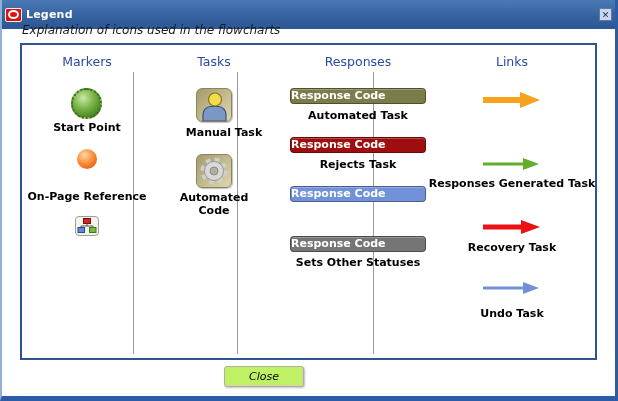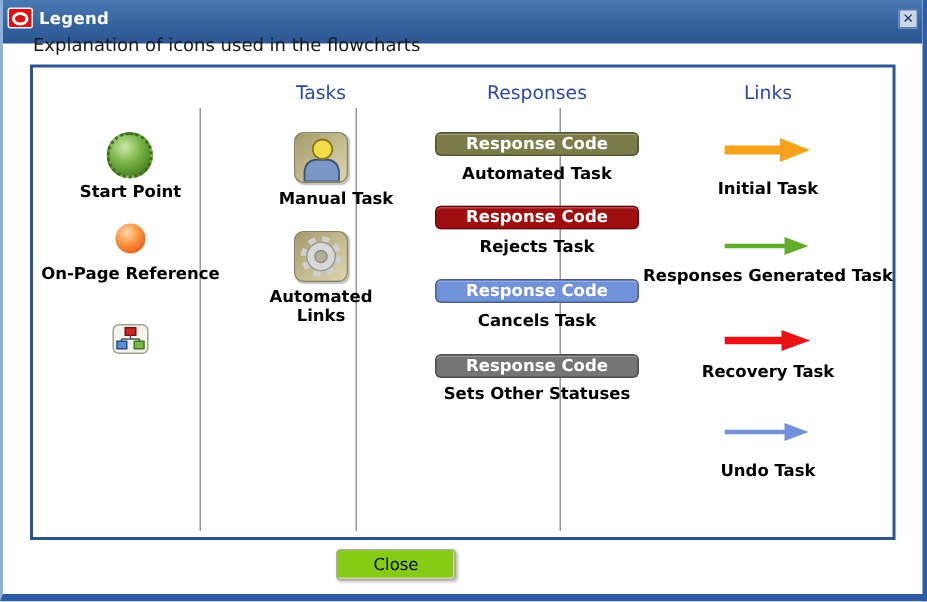--- a/index.html
+++ b/index.html
@@ -4,34 +4,34 @@
 <style>
   html,body{margin:0;padding:0;background:#fff;}
   .window{
     position:relative;width:618px;height:401px;box-sizing:border-box;
     background:#fff;font-family:"DejaVu Sans","Liberation Sans",sans-serif;
     border-left:2px solid #8fb2d4;border-right:3px solid #2d5ba5;border-bottom:5px solid #2d5ba5;
     overflow:hidden;
   }
   .titlebar{
     height:29px;background:linear-gradient(180deg,#4a79b5 0%,#35639f 55%,#2c5694 100%);
-    display:flex;align-items:flex-end;padding:10px 3px;box-sizing:border-box;
+    display:flex;align-items:center;padding:0 3px;box-sizing:border-box;
   }
   .oracle-logo{
     width:15px;height:12px;background:#e01010;border-radius:2px;border:1px solid #f5f5f5;
     display:flex;align-items:center;justify-content:center;flex:0 0 auto;
   }
   .oracle-ring{width:7px;height:5px;border:2px solid #fff;border-radius:50%;}
   .title{color:#fff;font-weight:bold;font-size:11px;margin-left:4px;letter-spacing:.2px;}
   .close-x{
     margin-left:auto;width:13px;height:13px;background:#ccd6ea;border:1px solid #5a7aa8;
     color:#16335e;font-size:9px;line-height:12px;text-align:center;font-weight:bold;cursor:pointer;
     box-sizing:border-box;
   }
-  .subtitle{position:absolute;left:20px;top:23px;font-size:12px;color:#1a1a1a;}
+  .subtitle{position:absolute;left:20px;top:23px;font-size:12px;color:#1a1a1a;font-style:italic;}
   .panel{
     position:absolute;left:18px;top:43px;width:577px;height:317px;
     border:2px solid #2d5591;box-sizing:border-box;
   }
   .divider{position:absolute;top:27px;height:282px;width:1px;background:#999;}
   .col-header{
     position:absolute;top:9px;width:100px;text-align:center;
     font-size:12.5px;color:#2b49a3;
   }
   .item-label{
@@ -52,30 +52,30 @@
   }
   .task-icon{
     position:absolute;width:36px;height:34px;border-radius:6px;
     background:linear-gradient(135deg,#a39b6b 0%,#c5bd91 55%,#ddd7b0 100%);
     border:1px solid #93event8c5e;border:1px solid #8c845e;box-sizing:border-box;
     box-shadow:1px 1px 1px rgba(0,0,0,.25);
   }
   .badge{
     position:absolute;width:136px;height:16px;border-radius:4px;
     border:1px solid rgba(0,0,0,.35);box-sizing:border-box;
-    color:#fff;font-size:11px;font-weight:bold;text-align:center;line-height:14px;
+    color:#fff;font-size:11px;font-weight:bold;line-height:14px;
     box-shadow:inset 0 1px 0 rgba(255,255,255,.25);
   }
   .arrow{position:absolute;width:58px;height:18px;}
   .close-btn{
     position:absolute;left:222px;top:366px;width:80px;height:21px;
-    background:#84cc16;border:1px solid #b0b098;border-radius:3px;
+    background:#bef264;border:1px solid #b0b098;border-radius:3px;
     box-shadow:1px 1px 2px rgba(0,0,0,.25), inset -1px -1px 0 #d8d2b4;
     font-family:"DejaVu Sans","Liberation Sans",sans-serif;
-    font-size:11px;color:#000;cursor:pointer;
+    font-size:11px;color:#000;cursor:pointer;font-style:italic;
   }
 </style>
 </head>
 <body>
 
 <div class="window">
 
   <div class="titlebar">
     <span class="oracle-logo">
       <span class="oracle-ring"></span>
@@ -84,29 +84,30 @@
     <span class="close-x">✕</span>
   </div>
 
   <div class="subtitle">Explanation of icons used in the flowcharts</div>
 
   <div class="panel">
     <div class="divider" style="left:111px"></div>
     <div class="divider" style="left:215px"></div>
     <div class="divider" style="left:351px"></div>
 
+    <div class="col-header" style="left:15px">Markers</div>
     <div class="col-header" style="left:142px">Tasks</div>
     <div class="col-header" style="left:286px">Responses</div>
     <div class="col-header" style="left:440px">Links</div>
 
     <div class="sphere-green" style="left:49px;top:43px"></div>
     <div class="item-label" style="left:5px;top:76px;width:120px">Start Point</div>
 
     <div class="sphere-orange" style="left:55px;top:104px"></div>
-    <div class="item-label" style="left:0px;top:131px;width:130px">On-Page Reference</div>
+    <div class="item-label" style="left:0px;top:145px;width:130px">On-Page Reference</div>
 
     <div class="subtree" style="left:53px;top:171px">
       <svg width="22" height="18" viewBox="0 0 22 18">
         <rect x="7.5" y="1.5" width="7" height="5" fill="#cc2626" stroke="#7a1010" stroke-width="1"></rect>
         <path d="M11,6.5 V9 M5,9 H17 M5,9 V10.5 M17,9 V10.5" stroke="#555" stroke-width="1" fill="none"></path>
         <rect x="2" y="10.5" width="6.5" height="5" fill="#5b8fd4" stroke="#2a4a8a" stroke-width="1"></rect>
         <rect x="13.5" y="10.5" width="6.5" height="5" fill="#7ab648" stroke="#3f7a1e" stroke-width="1"></rect>
       </svg>
     </div>
 
@@ -118,38 +119,36 @@
     </div>
     <div class="item-label" style="left:152px;top:81px;width:100px">Manual Task</div>
 
     <div class="task-icon" style="left:174px;top:109px">
       <svg width="34" height="32" viewBox="0 0 34 32">
         <circle cx="17" cy="16" r="11" fill="none" stroke="#cfcfcf" stroke-width="5" stroke-dasharray="4.5,4.2"></circle>
         <circle cx="17" cy="16" r="9.5" fill="#d9d9d9" stroke="#9a9a9a" stroke-width="1"></circle>
         <circle cx="17" cy="16" r="4" fill="#b3b097" stroke="#8a8a8a" stroke-width="1"></circle>
       </svg>
     </div>
-    <div class="item-label" style="left:142px;top:146px;width:100px">Automated Links</div>
+    <div class="item-label" style="left:142px;top:146px;width:100px">Automated Code</div>
 
     <div class="badge" style="left: 268px; top: 43px; background-color: rgb(123, 124, 73);">Response Code</div>
     <div class="item-label" style="left:268px;top:64px;width:136px">Automated Task</div>
 
     <div class="badge" style="left: 268px; top: 92px; background-color: rgb(159, 14, 14);">Response Code</div>
     <div class="item-label" style="left:268px;top:113px;width:136px">Rejects Task</div>
 
     <div class="badge" style="left: 268px; top: 141px; background-color: rgb(113, 145, 217);">Response Code</div>
-    <div class="item-label" style="left:268px;top:162px;width:136px">Cancels Task</div>
 
     <div class="badge" style="left: 268px; top: 191px; background-color: rgb(117, 117, 117);">Response Code</div>
     <div class="item-label" style="left:268px;top:211px;width:136px">Sets Other Statuses</div>
 
     <svg class="arrow" style="left:461px;top:46px" viewBox="0 0 58 18">
       <polygon points="0,6 37,6 37,1 57,9 37,17 37,12 0,12" fill="#f6a21c"></polygon>
     </svg>
-    <div class="item-label" style="left:410px;top:74px;width:160px">Initial Task</div>
 
     <svg class="arrow" style="left:461px;top:110px" viewBox="0 0 58 18">
       <polygon points="0,7.5 40,7.5 40,3 56,9 40,15 40,10.5 0,10.5" fill="#62ae2c"></polygon>
     </svg>
     <div class="item-label" style="left:405px;top:132px;width:170px">Responses Generated Task</div>
 
     <svg class="arrow" style="left:461px;top:173px" viewBox="0 0 58 18">
       <polygon points="0,6.5 38,6.5 38,2 57,9 38,16 38,11.5 0,11.5" fill="#ea1212"></polygon>
     </svg>
     <div class="item-label" style="left:410px;top:196px;width:160px">Recovery Task</div>

